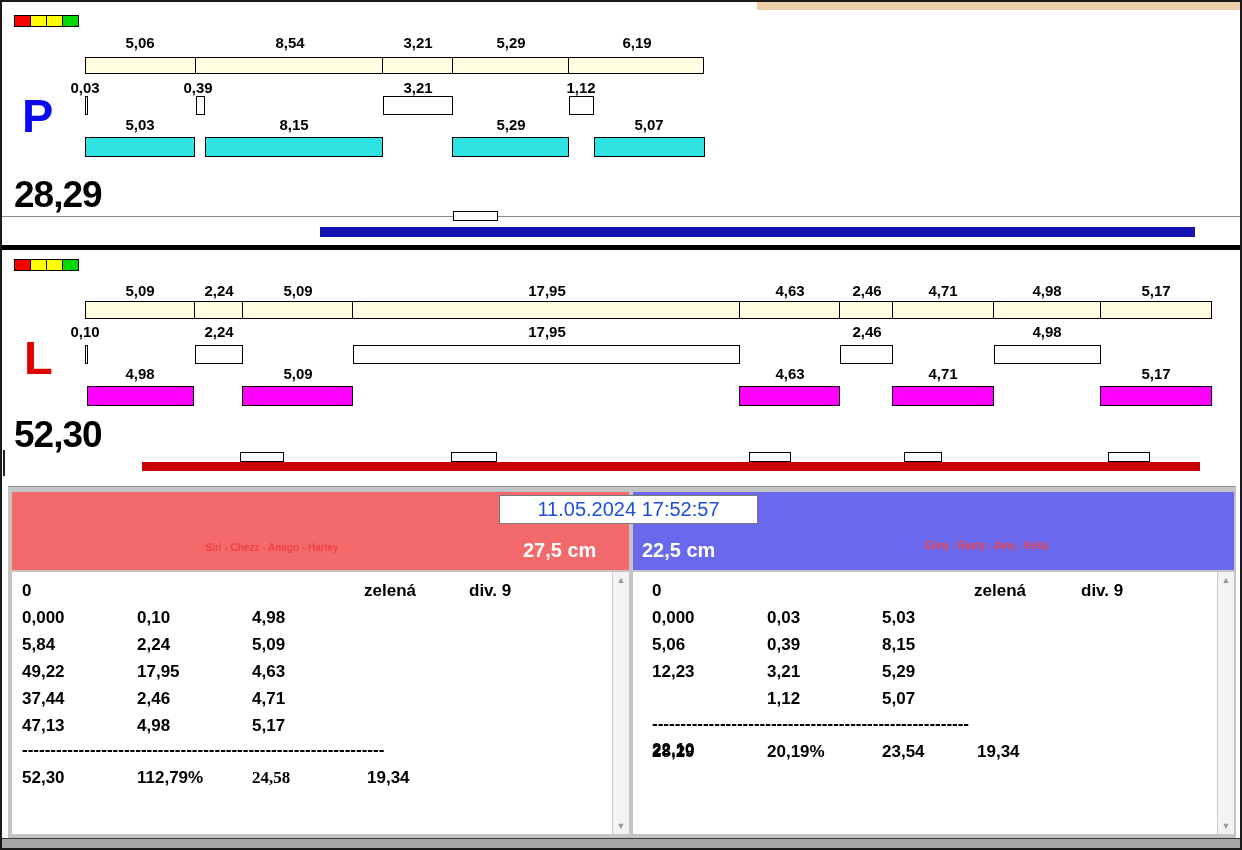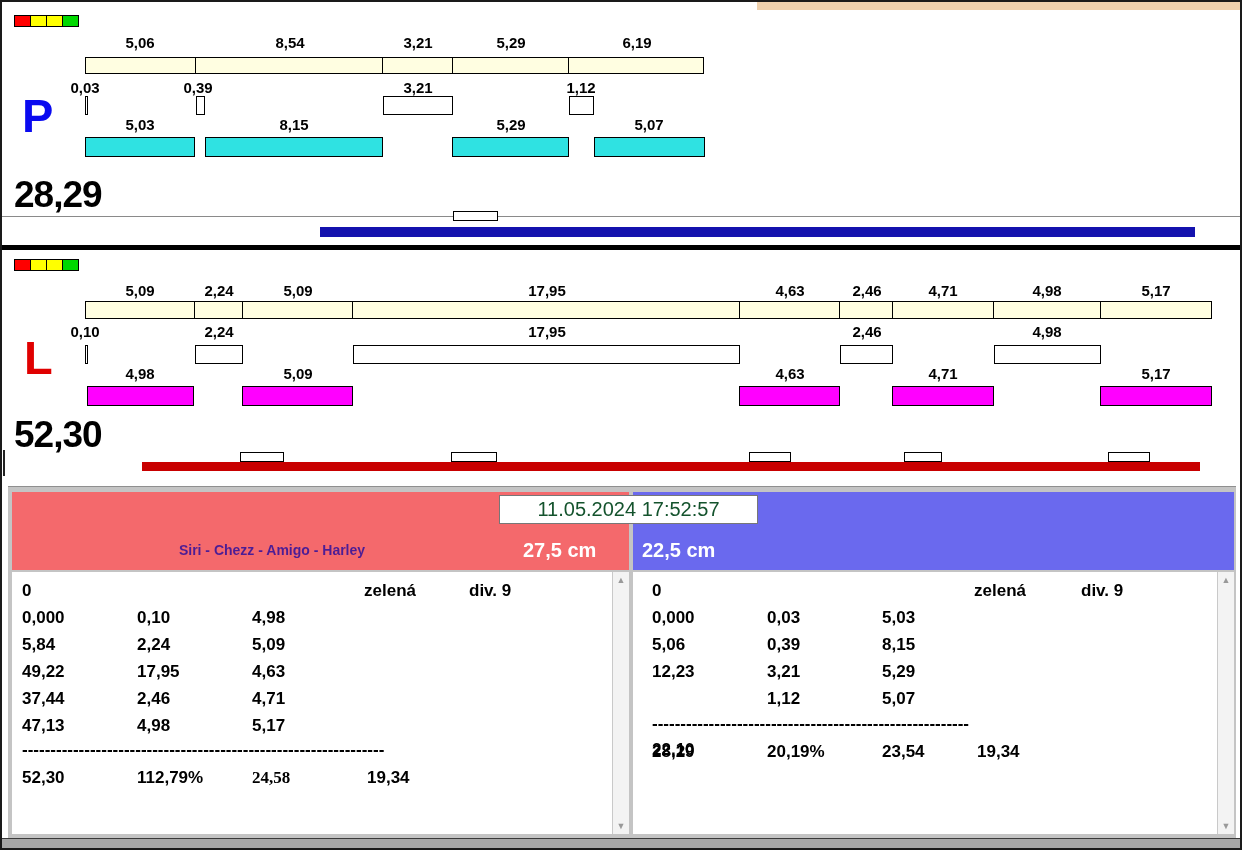--- a/index.html
+++ b/index.html
@@ -16,24 +16,24 @@
   .stone.l { background:#ff00ff; }
   .letter { position:absolute; font-weight:700; font-size:47px; line-height:1; }
   .letter.p { color:#0a0af0; }
   .letter.l { color:#e00000; }
   .total  { position:absolute; font-weight:700; font-size:37px; letter-spacing:-1px; color:#000; line-height:1; }
   .legend { position:absolute; display:flex; }
   .legend span { width:17px; height:12px; border:1px solid #000; margin-left:-1px; }
   .tickbox { position:absolute; background:#fff; border:1px solid #000; }
   .cell { position:absolute; font-weight:700; font-size:17px; color:#000; white-space:nowrap; }
   .tname   { position:absolute; font-weight:700; font-size:23px; text-align:center; color:#000; white-space:nowrap; }
-  .players { position:absolute; font-weight:700; font-size:14px; text-align:center; color:#4c1d95; white-space:nowrap; }
+  .players { position:absolute; font-weight:700; font-size:10px; text-align:center; color:#ef4444; white-space:nowrap; }
   .measure { position:absolute; font-weight:700; font-size:20px; color:#fff; white-space:nowrap; }
   .ts { position:absolute; background:#fff; border:1px solid #777; text-align:center;
-        font-size:20px; color:#14532d; line-height:27px; white-space:nowrap; }
+        font-size:20px; color:#1d4ed8; line-height:27px; white-space:nowrap; }
   .sb { position:absolute; width:17px; background:#f3f3f3; border-left:1px solid #c9c9c9; }
   .sb .up, .sb .dn { position:absolute; left:0; width:100%; text-align:center; font-size:9px; color:#999; cursor:pointer; }
   .sb .up { top:3px; } .sb .dn { bottom:3px; }
 </style>
 </head>
 <body>
 
 <div class="screen">
 
   <div class="abs" style="left:0;top:0;width:1238px;height:8px;background:#fff;"></div>
@@ -155,20 +155,21 @@
     <div class="abs" style="left:140px;top:460px;width:1058px;height:9px;background:#c80000;"></div>
   </div>
 
   <div class="abs" style="left:6px;top:484px;width:1228px;height:352px;background:#c4c4c4;border-top:1px solid #8f8f8f;"></div>
 
   <div class="abs" style="left:10px;top:490px;width:617px;height:78px;background:#f4696c;"></div>
   <div class="abs" style="left:631px;top:490px;width:601px;height:78px;background:#6a69ee;"></div>
 
 
   <div class="players" style="left:20px;top:540px;width:500px;">Siri - Chezz - Amigo - Harley</div>
+  <div class="players" style="left:765px;top:538px;width:440px;">Eimy - Rasty - Amy - Kešu</div>
 
   <div class="measure" style="left:521px;top:537px;">27,5 cm</div>
   <div class="measure" style="left:640px;top:537px;">22,5 cm</div>
 
   <div class="ts" style="left:497px;top:493px;width:259px;height:29px;">11.05.2024 17:52:57</div>
 
   <div class="abs" style="left:10px;top:570px;width:617px;height:262px;background:#fff;"></div>
   <div class="abs" style="left:631px;top:570px;width:601px;height:262px;background:#fff;"></div>
 
   <span class="cell" style="left:20px;top:579px;">0</span>

